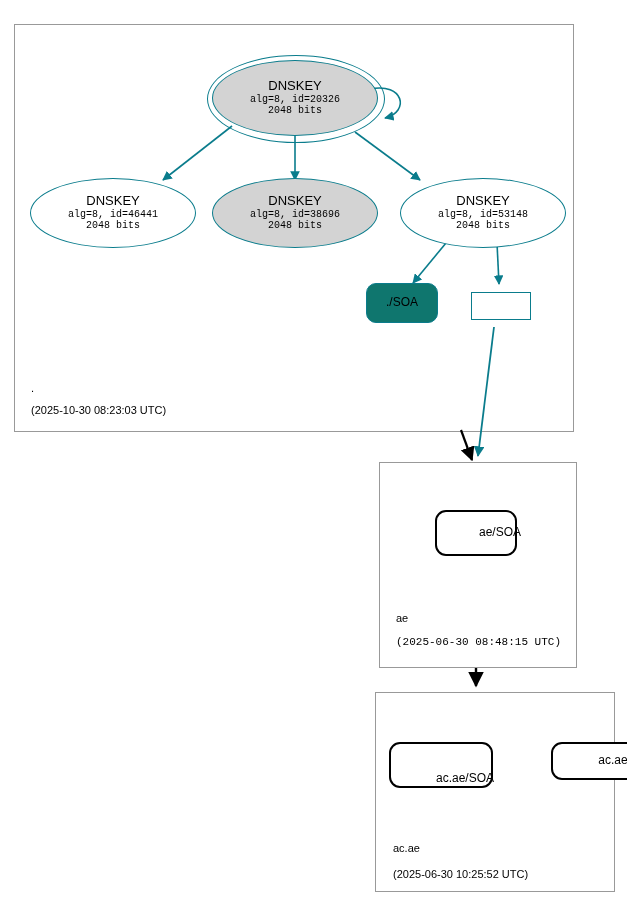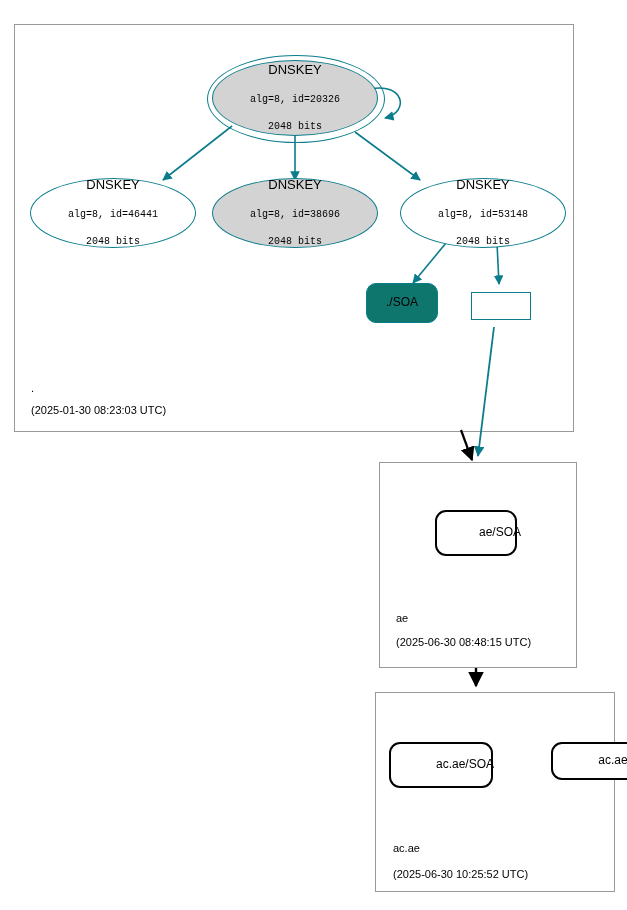--- a/index.html
+++ b/index.html
@@ -41,21 +41,20 @@
     align-items: center;
     justify-content: center;
     text-align: center;
     box-sizing: border-box;
     line-height: 1.15;
   }
   .dnskey {
     border: 1.6px solid #0a7c8c;
     border-radius: 50%;
     background: #ffffff;
-    gap: 16px;
   }
   .dnskey.filled {
     background: #d3d3d3;
   }
   .dnskey .l1 {
     font-size: 13px;
     color: #000000;
   }
   .dnskey .l2, .dnskey .l3 {
     font-size: 10px;
@@ -106,25 +105,25 @@
     pointer-events: none;
   }
 </style>
 </head>
 <body>
 
 <div id="canvas">
 
   <div class="zone-box" style="left:14px; top:24px; width:560px; height:408px;"></div>
   <div class="zone-label" style="left:31px; top:382px;">.</div>
-  <div class="zone-time" style="left:31px; top:404px;">(2025-01-30 08:23:03 UTC)</div>
+  <div class="zone-time" style="left:31px; top:404px;">(2025-10-30 08:23:03 UTC)</div>
 
   <div class="zone-box" style="left:379px; top:462px; width:198px; height:206px;"></div>
   <div class="zone-label" style="left:396px; top:612px;">ae</div>
-  <div class="zone-time" style="left:396px; top:636px;">(2025-06-30 08:48:15 UTC)</div>
+  <div class="zone-time" style="left:396px; top:636px;font-family:Liberation Mono, monospace;">(2025-06-30 08:48:15 UTC)</div>
 
   <div class="zone-box" style="left:375px; top:692px; width:240px; height:200px;"></div>
   <div class="zone-label" style="left:393px; top:842px;">ac.ae</div>
   <div class="zone-time" style="left:393px; top:868px;">(2025-06-30 10:25:52 UTC)</div>
 
   <svg class="edges" viewBox="0 0 627 910">
     <defs>
       <marker id="arrow-teal" viewBox="0 0 10 10" refX="9" refY="5" markerWidth="6" markerHeight="6" orient="auto-start-reverse">
         <path d="M 0 0 L 10 5 L 0 10 z" fill="#0a7c8c"></path>
       </marker>
@@ -180,21 +179,21 @@
   <div class="node rr-teal" style="left:366px; top:283px; width:72px; height:40px;">
     <span>./SOA</span>
   </div>
 
   <div class="nsec-inner" style="left:471px; top:292px; width:58px; height:26px;"></div>
 
   <div class="node rr-black" style="left:435px; top:510px; width:82px; height:46px;">
     <span>ae/SOA</span>
   </div>
 
-  <div class="node rr-black" style="left:389px; top:742px; width:104px; height:46px;">
+  <div class="node rr-black" style="left:389px; top:742px; width:104px; height:46px;justify-content:flex-end;">
     <span>ac.ae/SOA</span>
   </div>
 
   <div class="node rr-black" style="left:507px; top:742px; width:96px; height:38px;margin-left:44px;">
     <span>ac.ae/NS</span>
   </div>
 
 </div>
 
 </body></html>

